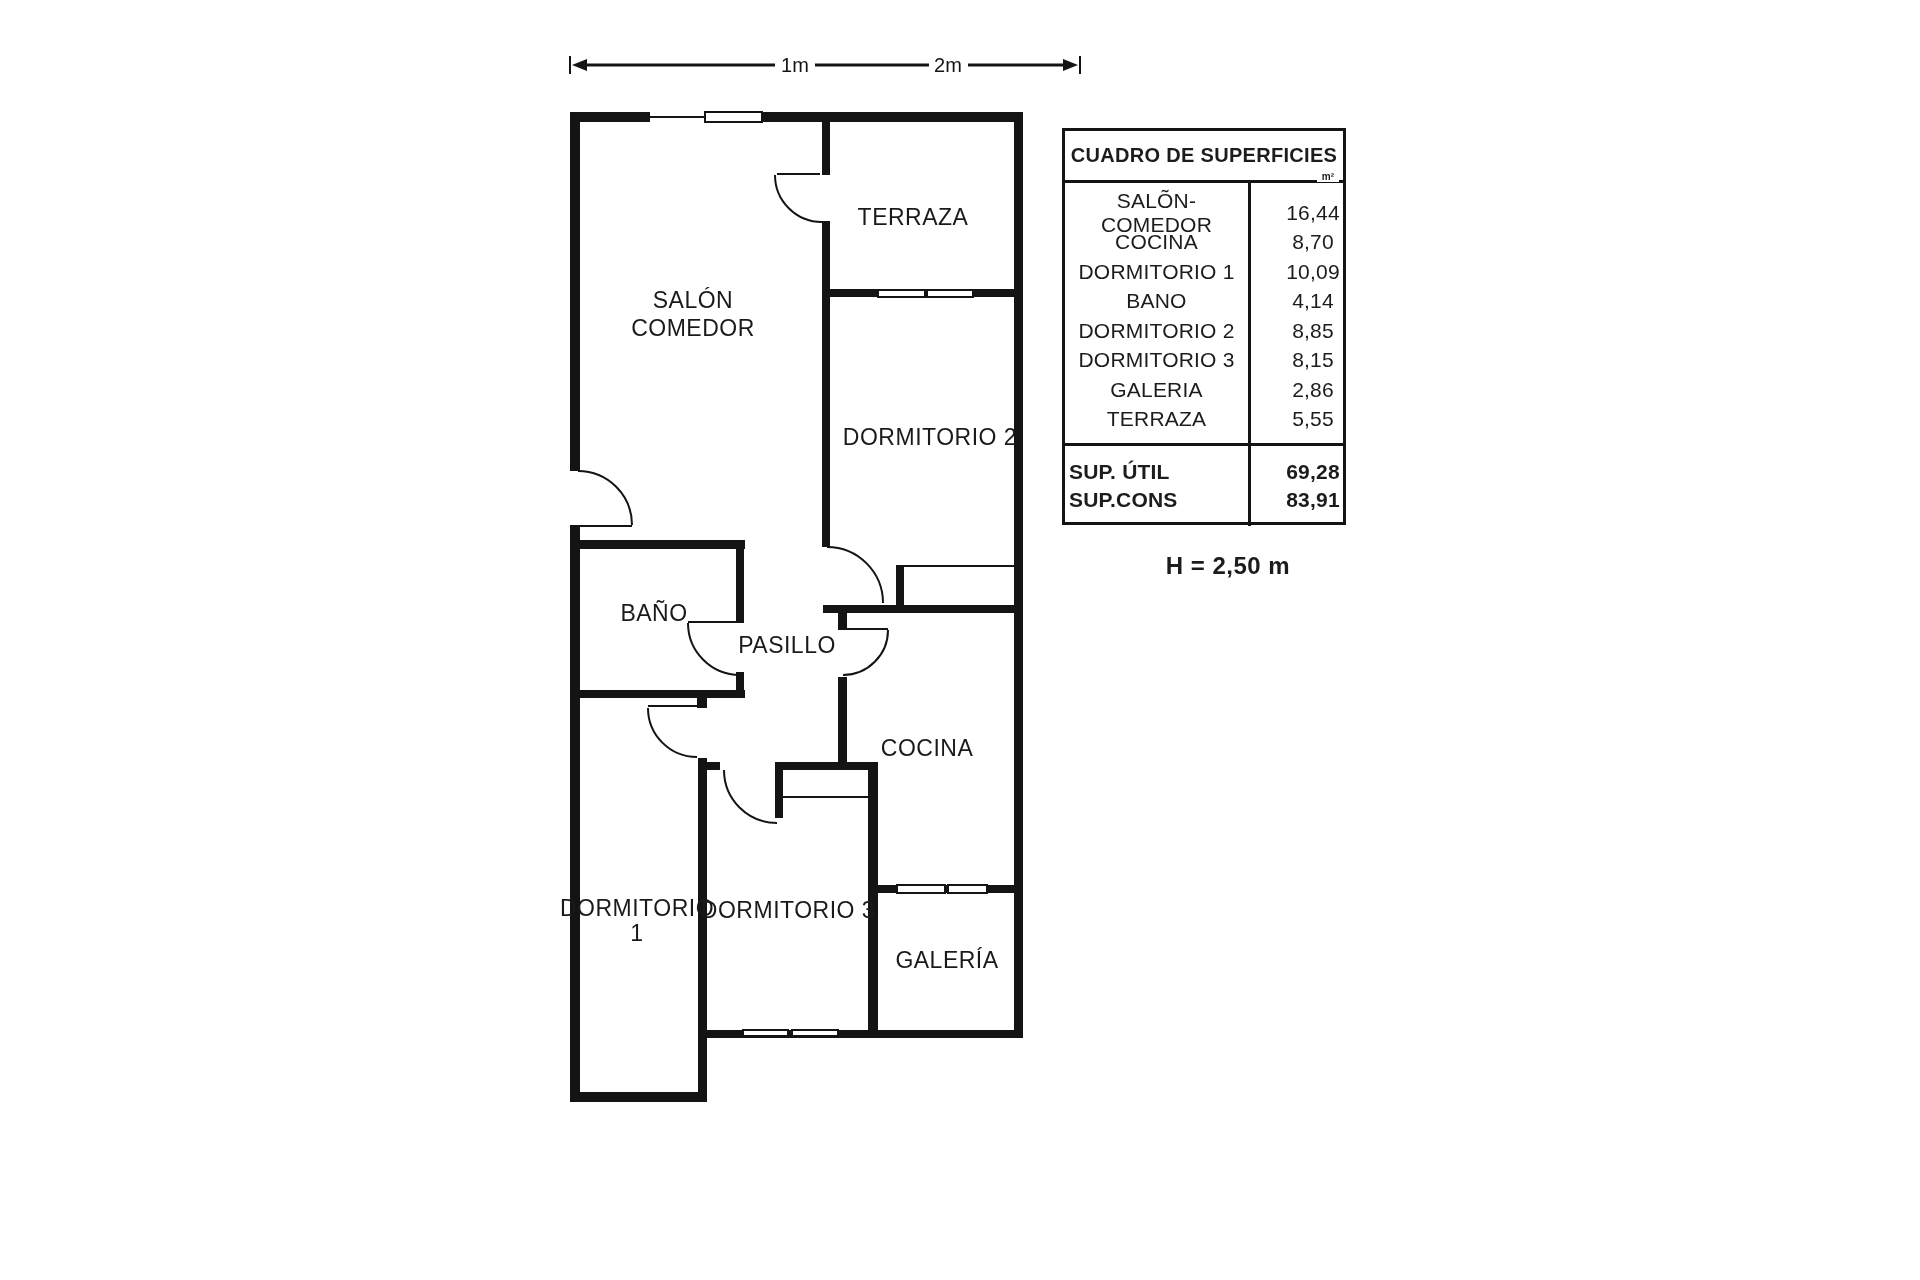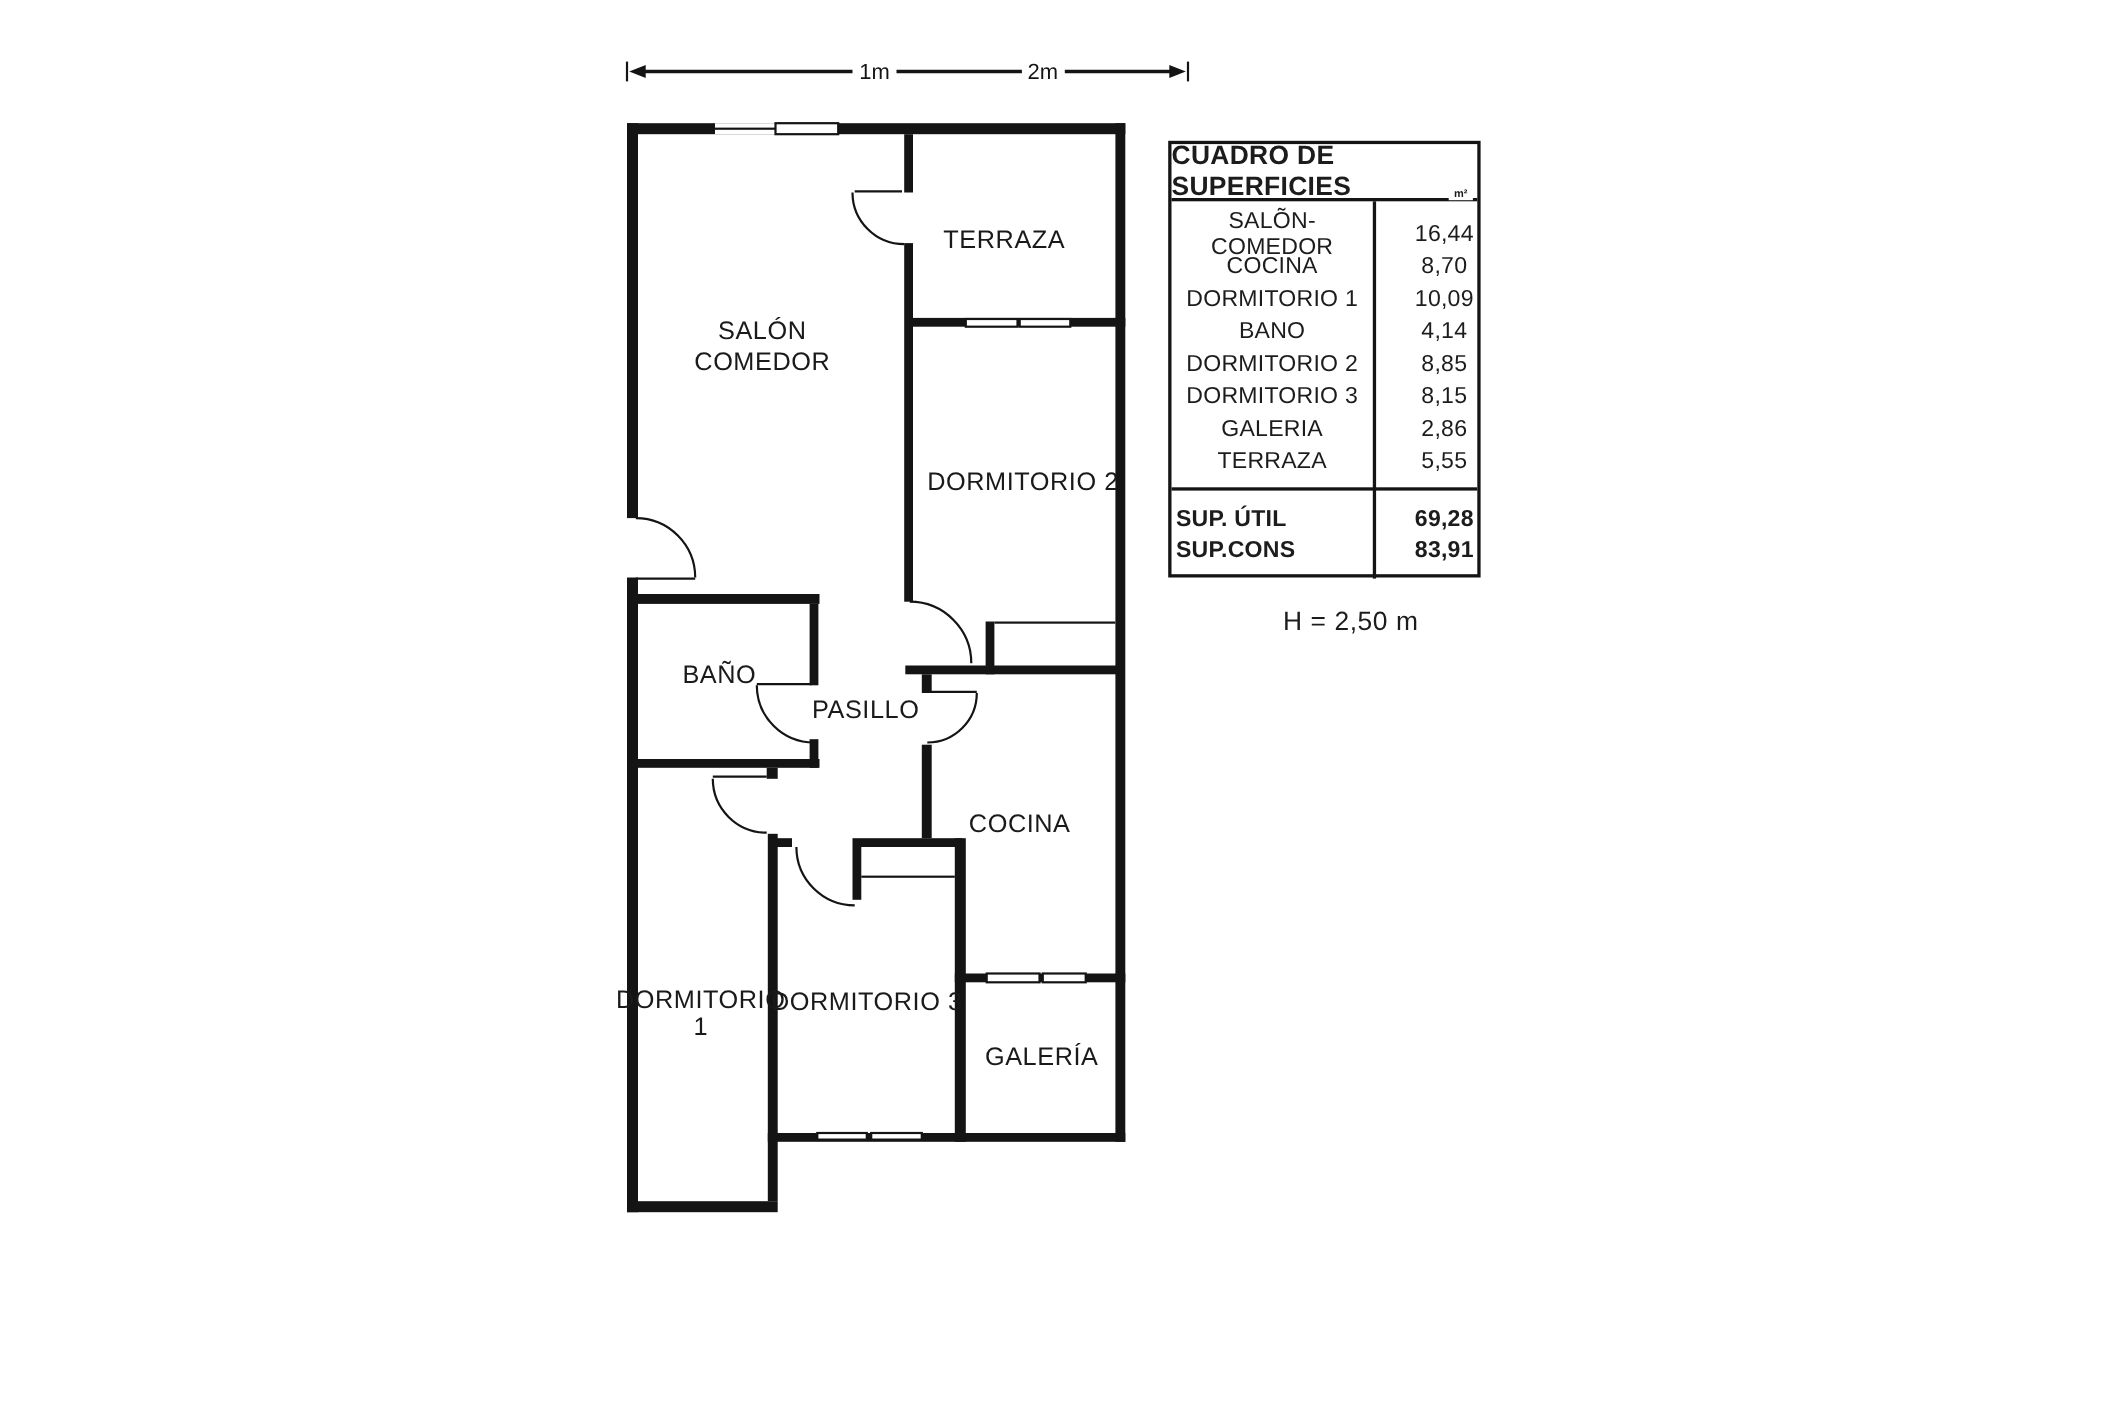--- a/index.html
+++ b/index.html
@@ -41,21 +41,21 @@
     left:1062px;top:128px;
     width:284px;height:397px;
     box-sizing:border-box;
     border:3px solid #141414;
     background:#ffffff;
   }
   #surface-table .t-header{
     height:49px;
     border-bottom:3px solid #141414;
     display:flex;align-items:center;justify-content:center;
-    font-size:24px;font-weight:bold;letter-spacing:0.3px;
+    font-size:20px;font-weight:bold;letter-spacing:0.3px;
     color:#1c1c1c;
   }
   #surface-table .t-inner{position:relative;height:343px;}
   #surface-table .col-divider{
     position:absolute;left:183px;top:0;bottom:0;width:3px;background:#141414;
   }
   #surface-table .unit{
     position:absolute;top:-12px;right:4px;
     background:#ffffff;
     font-size:10px;font-weight:bold;color:#1c1c1c;
@@ -72,21 +72,21 @@
   #surface-table .t-totals{
     border-top:3px solid #141414;
     padding-top:12px;height:68px;
   }
   #surface-table .t-totals .t-row{font-weight:bold;height:28px;}
   #surface-table .t-totals .t-label{text-align:left;padding-left:4px;box-sizing:border-box;}
   
   #height-note{
     position:absolute;left:1098px;top:552px;width:260px;
     text-align:center;
-    font-size:24px;font-weight:normal;color:#1c1c1c;
+    font-size:24px;font-weight:bold;color:#1c1c1c;
     letter-spacing:0.5px;
   }
 </style>
 </head>
 <body>
 
 <svg id="plan-svg" width="1920" height="1280" viewBox="0 0 1920 1280" xmlns="http://www.w3.org/2000/svg">
 
   <g>
     <line class="scale-tick" x1="570" y1="56" x2="570" y2="74"></line>

